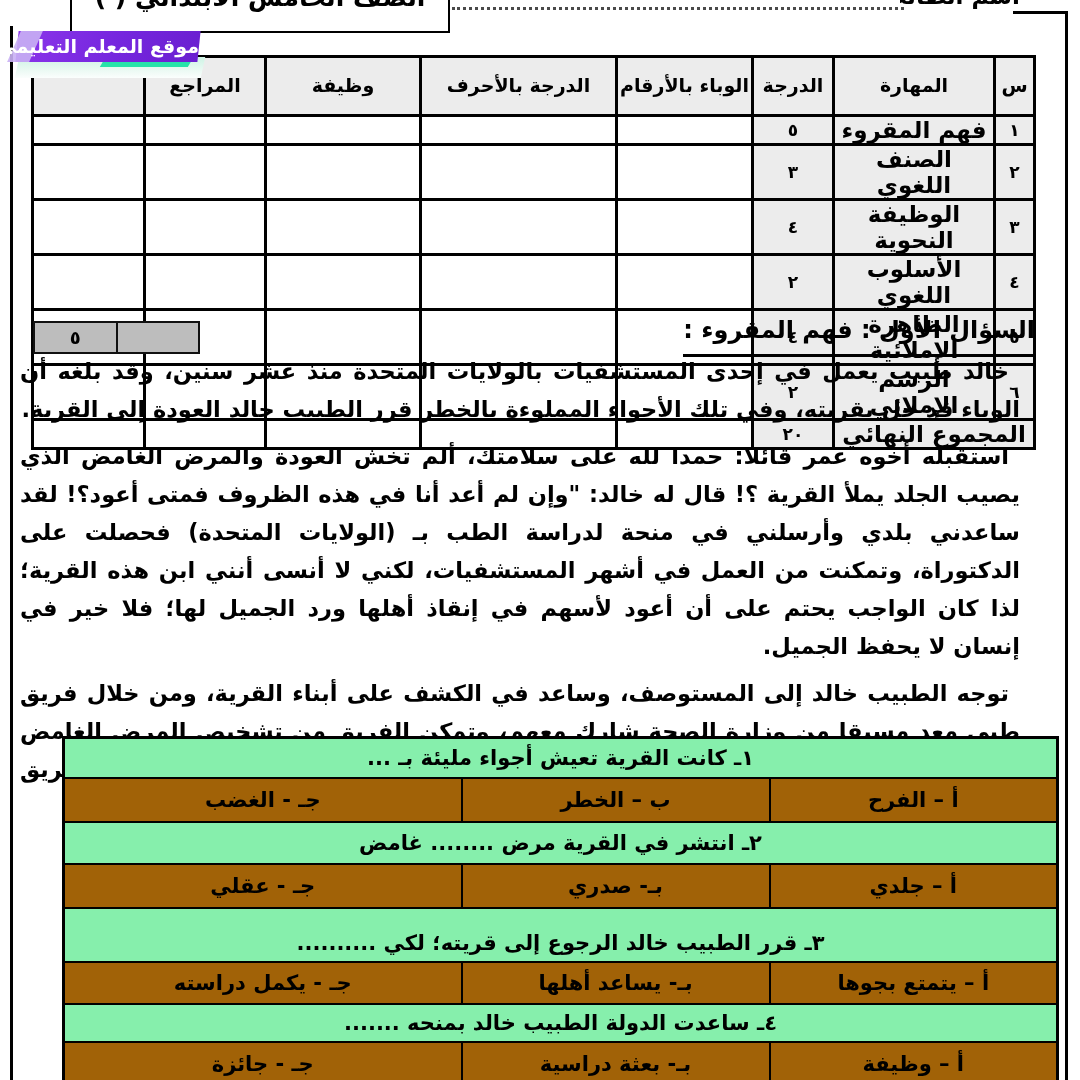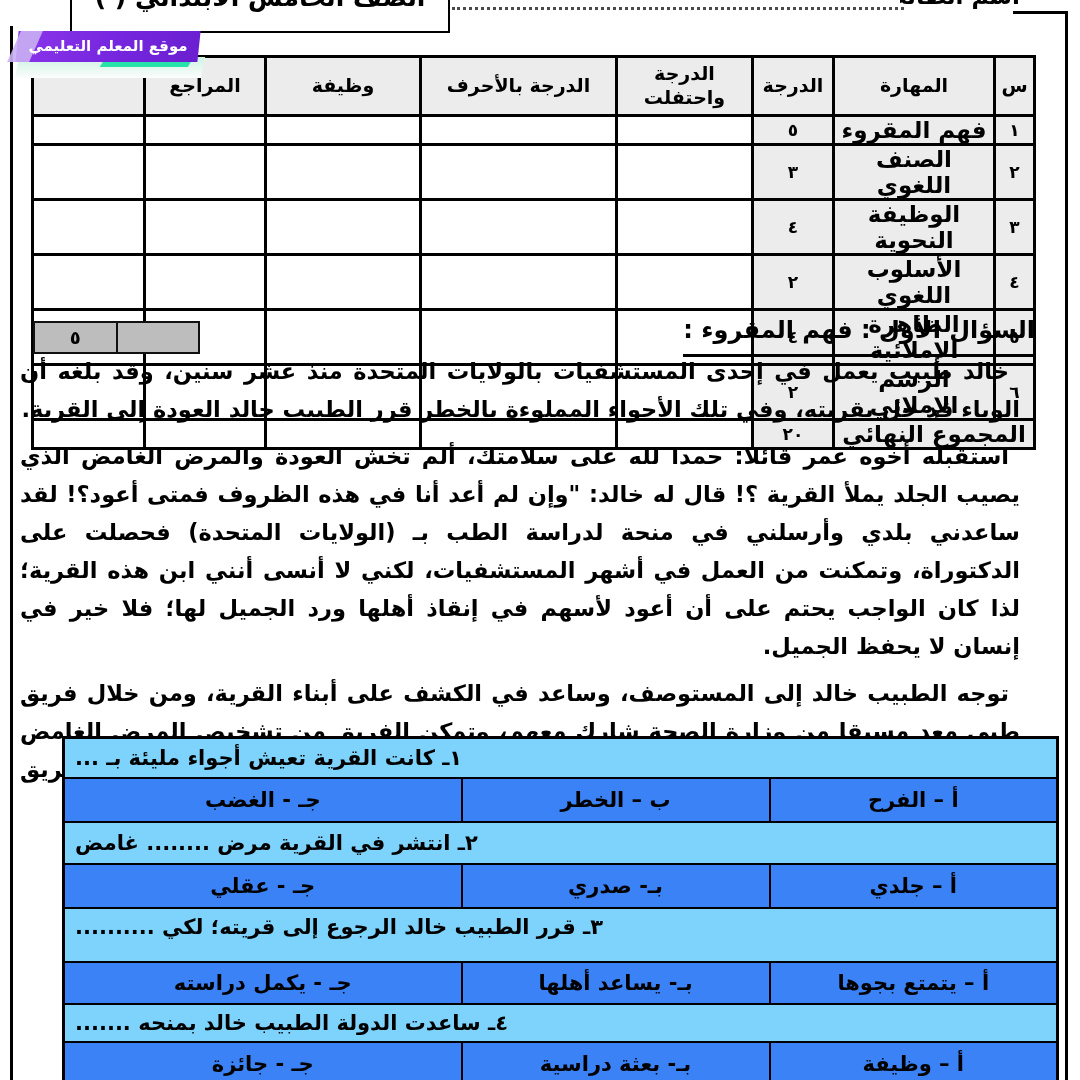--- a/index.html
+++ b/index.html
@@ -32,21 +32,21 @@
     background:linear-gradient(to bottom,#cdf3e4 0%,#eefaf5 70%,#fbfefd 100%);
     transform:skewX(-12deg);}
   .badge .teal{position:absolute;left:88px;top:25px;width:88px;height:11px;
     background:#27e3a9;transform:skewX(-30deg);}
   .badge .purple{position:absolute;left:2px;top:0;width:182px;height:31px;
     background:linear-gradient(105deg,#8b35ea 0%,#7526de 55%,#6a1fd0 100%);
     transform:skewX(-6deg);}
   .badge .lavender{position:absolute;left:-1px;top:0;width:22px;height:31px;
     background:#c9b0f4;opacity:.9;transform:skewX(-24deg);}
   .badge .btxt{position:absolute;left:2px;top:0;width:182px;height:31px;
-    line-height:31px;text-align:center;color:#fff;font-size:15px;white-space:nowrap;}
+    line-height:31px;text-align:right;color:#fff;font-size:19px;white-space:nowrap;}
 
   
   table{border-collapse:collapse;table-layout:fixed;}
   .grades{left:31px;top:55px;width:1002px;position:absolute;border:3px solid #000;}
   .grades th,.grades td{border:3px solid #000;padding:0 2px;text-align:center;vertical-align:middle;overflow:hidden;}
   .grades th{height:56px;font-size:19px;line-height:1.25;background:#ececec;}
   .grades td{height:23px;font-size:17px;}
   .grades .shade{background:#ececec;}
   .grades .skill{font-size:23px;}
   .grades .blank{background:#ffffff;}
@@ -58,22 +58,22 @@
   .score-box .cell.first{border-left:2px solid #111;}
   .sec-title{right:45px;top:316px;font-size:24px;border-bottom:3px solid #000;padding-bottom:10px;}
 
   
   .passage{left:20px;top:352px;width:1016px;font-size:22.5px;line-height:38px;text-align:justify;}
   .passage p{margin:0 16px 9px 0;text-indent:11px;}
 
   
   .qtable{left:62px;top:736px;width:995px;position:absolute;border:3px solid #000;}
   .qtable td{border:2.5px solid #000;font-size:21px;vertical-align:middle;overflow:hidden;}
-  .qtable .qhead td{background:#7dd3fc;text-align:left;padding:0 10px;}
-  .qtable .qopts td{background:#3b82f6;text-align:center;padding:0 4px;}
+  .qtable .qhead td{background:#86efac;text-align:center;padding:0 10px;}
+  .qtable .qopts td{background:#a16207;text-align:center;padding:0 4px;}
 </style>
 </head>
 <body>
 
 <div class="abs pborder" style="left:10px;top:26px;width:2.5px;height:1054px;"></div>
 <div class="abs pborder" style="left:1065px;top:11px;width:2.5px;height:1069px;"></div>
 <div class="abs pborder" style="left:1013px;top:11px;width:55px;height:2.5px;"></div>
 
 <div class="abs class-box">
   <span>الصف الخامس الابتدائي (  )</span>
@@ -100,21 +100,21 @@
       <col style="width:196px">
       <col style="width:155px">
     <col style="width:121px">
       <col style="width:112px">
   </colgroup>
   <tbody>
       <tr>
     <th>س</th>
     <th>المهارة</th>
     <th>الدرجة</th>
-    <th>الدرجة واحتفلت</th>
+    <th>الوباء بالأرقام</th>
     <th>الدرجة بالأحرف</th>
     <th>وظيفة</th>
     <th>المراجع</th>
     <th></th>
   </tr>
   <tr>
     <td class="shade">١</td>
     <td class="shade skill">فهم المقروء</td>
     <td class="shade">٥</td>
     <td class="blank"></td>
@@ -214,21 +214,21 @@
   </tr>
   <tr class="qhead" style="height:42px">
     <td colspan="3">٢ـ انتشر في القرية مرض ........ غامض</td>
   </tr>
   <tr class="qopts" style="height:44px">
     <td>أ – جلدي</td>
     <td>بـ- صدري</td>
     <td>جـ - عقلي</td>
   </tr>
   <tr class="qhead" style="height:54px">
-    <td colspan="3" style="vertical-align:bottom;padding-bottom:22px;">٣ـ قرر الطبيب خالد الرجوع إلى قريته؛ لكي ..........</td>
+    <td colspan="3" style="vertical-align:bottom;padding-bottom:6px;">٣ـ قرر الطبيب خالد الرجوع إلى قريته؛ لكي ..........</td>
   </tr>
   <tr class="qopts" style="height:42px">
     <td>أ – يتمتع بجوها</td>
     <td>بـ- يساعد أهلها</td>
     <td>جـ - يكمل دراسته</td>
   </tr>
   <tr class="qhead" style="height:38px">
     <td colspan="3">٤ـ ساعدت الدولة الطبيب خالد بمنحه .......</td>
   </tr>
   <tr class="qopts" style="height:46px">

